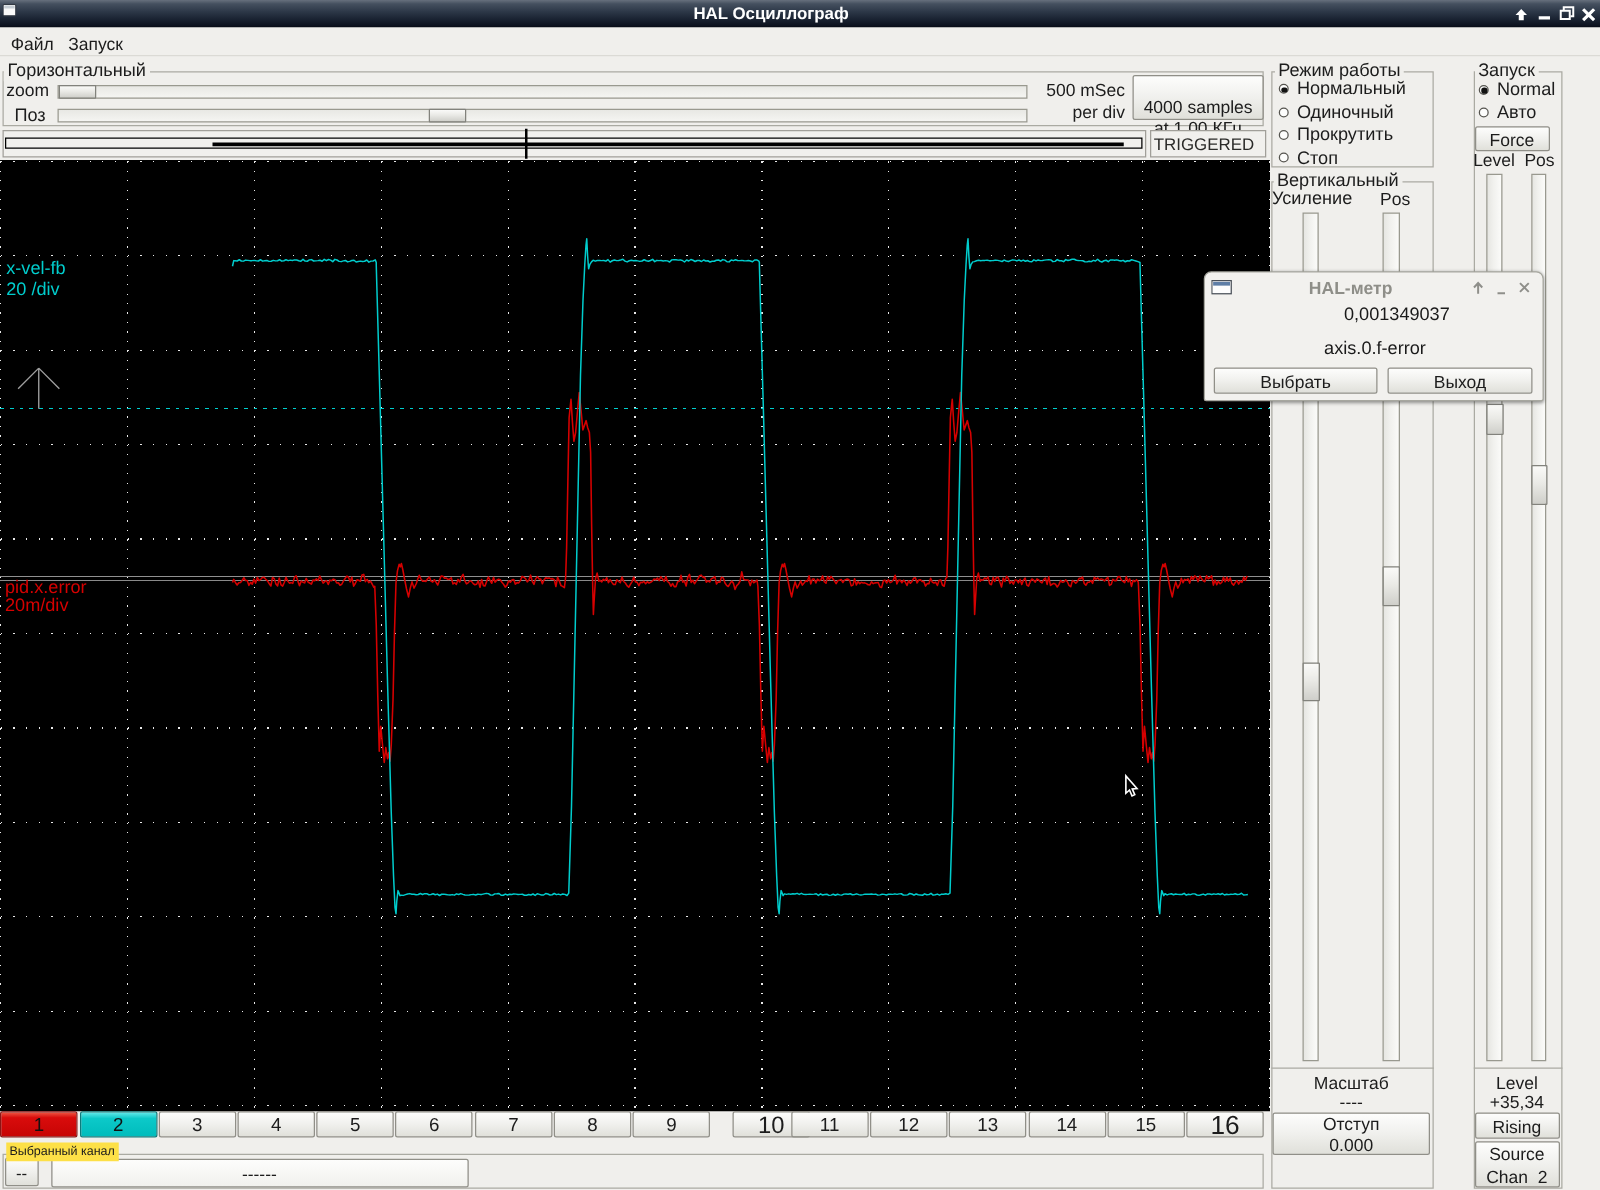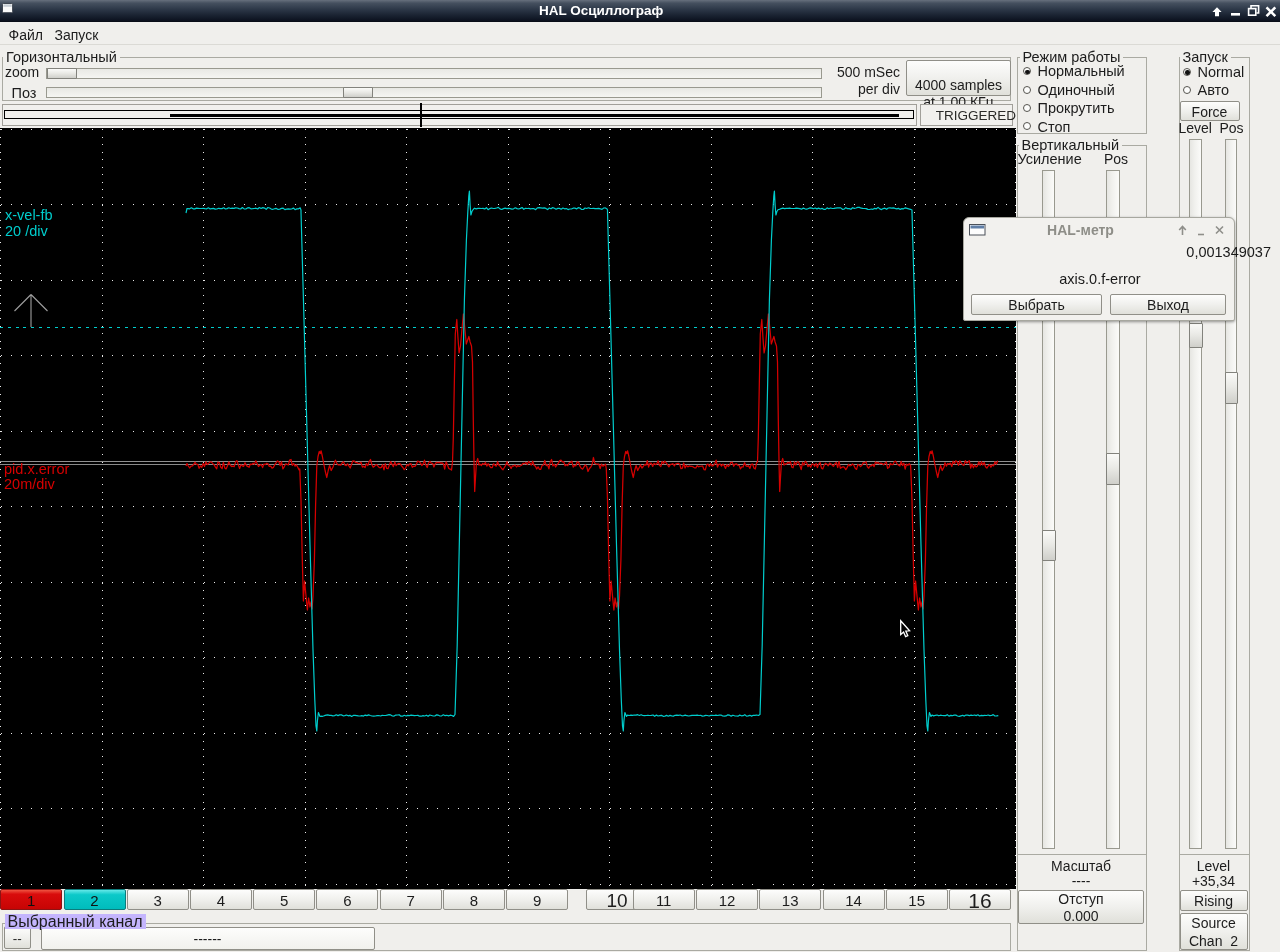--- a/index.html
+++ b/index.html
@@ -7,21 +7,21 @@
 .fs {position:absolute;border:1px solid #aaaaa2;background:transparent}
 .lab {position:absolute;white-space:nowrap;line-height:15px;font-size:13px}
 .btn {position:absolute;border:1px solid #908f88;background:linear-gradient(180deg,#fdfdfc 0%,#f0f0ed 50%,#e0e0da 100%);text-align:center;color:#1c1c1c;white-space:nowrap}
 </style></head>
 <body>
 <div style="position:absolute;left:0;top:0;width:1280px;height:22px;background:linear-gradient(180deg,#67707d 0%,#45505f 14%,#2d3848 42%,#1b2433 68%,#0d1320 92%,#070b14 100%)">
 <svg width="12" height="12" style="position:absolute;left:2px;top:3px" viewBox="0 0 13 13">
 <rect x="0.5" y="0.5" width="11" height="10" fill="#fafafa" stroke="#333a44" stroke-width="1" rx="1"></rect>
 <rect x="1.5" y="1.5" width="9" height="2.6" fill="#c6cdd4"></rect>
 </svg>
-<div style="position:absolute;left:539px;top:2.5px;width:140px;text-align:left;white-space:nowrap;font-size:13.5px;font-weight:bold;color:#ffffff;font-family:'Liberation Sans',sans-serif">HAL Осциллограф</div>
+<div style="position:absolute;left:539px;top:2.5px;width:140px;text-align:right;white-space:nowrap;font-size:13.5px;font-weight:bold;color:#ffffff;font-family:'Liberation Sans',sans-serif">HAL Осциллограф</div>
 <svg width="76" height="14" viewBox="0 0 76 14" style="position:absolute;left:1206px;top:4px" fill="#fff" stroke="none">
 <path d="M11 3.2 L15.6 8 L13 8 L13 12.2 L9 12.2 L9 8 L6.4 8 Z"></path>
 <rect x="25" y="9" width="9" height="2.6"></rect>
 <g fill="none" stroke="#fff" stroke-width="1.6">
         <rect x="42.6" y="4.6" width="7.2" height="6.6"></rect>
         <path d="M45 4.2 L45 1.8 L52.6 1.8 L52.6 9 L50.4 9"></path>
       </g>
 <path d="M59.6 2.6 L61.4 0.9 L64.9 4.4 L68.4 0.9 L70.2 2.6 L66.7 6.1 L70.2 9.6 L68.4 11.4 L64.9 7.9 L61.4 11.4 L59.6 9.6 L63.1 6.1 Z" transform="translate(0,1.6)"></path>
 </svg>
 </div>
@@ -36,21 +36,21 @@
 <div class="lab" style="left:11.5px;top:86px;font-size:14.5px;;color:#1c1c1c">Поз</div>
 <div style="position:absolute;left:46px;top:87px;width:776px;height:11px;border:1px solid #99998f;background:linear-gradient(180deg,#e8e8e4,#f5f5f2)"></div>
 <div style="position:absolute;left:343px;top:86.5px;width:30px;height:11px;border:1px solid #82827c;background:linear-gradient(180deg,#fafaf8 0%,#eaeae6 45%,#cfcfca 100%);border-radius:1px"></div>
 <div class="lab" style="left:800px;top:63.5px;width:100px;text-align:right;font-size:14px;line-height:17px">500 mSec<br>per div</div>
 <div class="btn" style="left:906px;top:60px;width:105px;height:38px;font-size:14px;line-height:38px;border-radius:2px;line-height:17px;padding-top:16px;height:36px">4000 samples<br>at 1,00 КГц</div>
 <div style="position:absolute;left:2px;top:104px;width:915px;height:22px;border:1px solid #a19f99;background:#f1f0ed"></div>
 <div style="position:absolute;left:920px;top:104px;width:93px;height:22px;border:1px solid #a19f99;background:#f1f0ed"></div>
 <div style="position:absolute;left:4px;top:110px;width:909.5px;height:9px;border:1.4px solid #000"></div>
 <div style="position:absolute;left:170px;top:113.6px;width:729px;height:3px;background:#000"></div>
 <div style="position:absolute;left:420.2px;top:102.6px;width:1.6px;height:24px;background:#000"></div>
-<div class="lab" style="left:923px;top:107.5px;width:93px;text-align:right;font-size:13.5px;color:#2a2a28">TRIGGERED</div>
+<div class="lab" style="left:923px;top:107.5px;width:93px;text-align:left;font-size:13.5px;color:#2a2a28">TRIGGERED</div>
 <svg id="scope" width="1016" height="761" viewBox="0 0 1016 761" style="position:absolute;left:0;top:128px;background:#000;shape-rendering:crispEdges">
 <line x1="0.5" y1="1" x2="0.5" y2="760" stroke="#e9e9e9" stroke-width="1" stroke-dasharray="1 6.56"></line>
 <line x1="102.0" y1="1" x2="102.0" y2="760" stroke="#e9e9e9" stroke-width="1" stroke-dasharray="1 6.56"></line>
 <line x1="203.5" y1="1" x2="203.5" y2="760" stroke="#e9e9e9" stroke-width="1" stroke-dasharray="1 6.56"></line>
 <line x1="305.0" y1="1" x2="305.0" y2="760" stroke="#e9e9e9" stroke-width="1" stroke-dasharray="1 6.56"></line>
 <line x1="406.5" y1="1" x2="406.5" y2="760" stroke="#e9e9e9" stroke-width="1" stroke-dasharray="1 6.56"></line>
 <line x1="508.0" y1="1" x2="508.0" y2="760" stroke="#e9e9e9" stroke-width="1" stroke-dasharray="1 6.56"></line>
 <line x1="609.5" y1="1" x2="609.5" y2="760" stroke="#e9e9e9" stroke-width="1" stroke-dasharray="1 6.56"></line>
 <line x1="711.0" y1="1" x2="711.0" y2="760" stroke="#e9e9e9" stroke-width="1" stroke-dasharray="1 6.56"></line>
 <line x1="812.5" y1="1" x2="812.5" y2="760" stroke="#e9e9e9" stroke-width="1" stroke-dasharray="1 6.56"></line>
@@ -138,30 +138,30 @@
 <div class="btn" style="left:442.9px;top:889px;width:62px;height:21px;font-size:15px;line-height:21px;border-radius:2px;;line-height:22px">8</div>
 <div class="btn" style="left:506.2px;top:889px;width:62px;height:21px;font-size:15px;line-height:21px;border-radius:2px;;line-height:22px">9</div>
 <div class="btn" style="left:586px;top:889px;width:62px;height:21px;font-size:19px;line-height:21px;border-radius:2px;;line-height:22px">10</div>
 <div class="btn" style="left:632.7px;top:889px;width:62px;height:21px;font-size:15px;line-height:21px;border-radius:2px;;line-height:22px">11</div>
 <div class="btn" style="left:696.0px;top:889px;width:62px;height:21px;font-size:15px;line-height:21px;border-radius:2px;;line-height:22px">12</div>
 <div class="btn" style="left:759.2px;top:889px;width:62px;height:21px;font-size:15px;line-height:21px;border-radius:2px;;line-height:22px">13</div>
 <div class="btn" style="left:822.5px;top:889px;width:62px;height:21px;font-size:15px;line-height:21px;border-radius:2px;;line-height:22px">14</div>
 <div class="btn" style="left:885.7px;top:889px;width:62px;height:21px;font-size:15px;line-height:21px;border-radius:2px;;line-height:22px">15</div>
 <div class="btn" style="left:949.0px;top:889px;width:62px;height:21px;font-size:21px;line-height:21px;border-radius:2px;;line-height:22px">16</div>
 <div class="fs" style="left:2px;top:922.5px;width:1009px;height:28px"></div>
-<div class="lab" style="left:4.5px;top:913.5px;font-size:16px;background:#c4b5fd;padding:0 3px;z-index:3;color:#1c1c1c">Выбранный канал</div>
+<div class="lab" style="left:4.5px;top:913.5px;font-size:10px;background:#fde047;padding:0 3px;z-index:3;color:#1c1c1c">Выбранный канал</div>
 <div class="btn" style="left:4px;top:926px;width:26.5px;height:23px;font-size:13.5px;line-height:23px;border-radius:2px;">--</div>
 <div class="btn" style="left:40.5px;top:926.5px;width:334px;height:23px;font-size:14px;line-height:23px;border-radius:2px;background:linear-gradient(180deg,#fdfdfc,#f1f1ed);">------</div>
 <div style="position:absolute;left:963px;top:217px;width:272px;height:104px;background:#f2f1ee;border:1px solid #a7a79f;border-radius:6px 6px 2px 2px;box-shadow:0 1px 3px rgba(0,0,0,0.4);z-index:5">
 <svg width="17" height="12" viewBox="0 0 17 12" style="position:absolute;left:5px;top:6px">
 <rect x="0.5" y="0.5" width="15.5" height="10.5" fill="#fdfdfd" stroke="#4a5058" stroke-width="1"></rect>
 <rect x="1.5" y="1.5" width="13.5" height="3" fill="#5f7ea6"></rect>
 </svg>
 <div style="position:absolute;left:20px;top:3.5px;width:193px;text-align:center;font-size:14px;font-weight:bold;color:#8e8e88;font-family:'Liberation Sans',sans-serif">HAL-метр</div>
 <svg width="50" height="14" viewBox="0 0 50 14" style="position:absolute;left:214px;top:5px" fill="none" stroke="#8f8f8a" stroke-width="1.6">
 <path d="M4.5 12 L4.5 4 M1.2 7 L4.5 3.4 L7.8 7"></path>
 <path d="M20 11.5 L26 11.5"></path>
 <path d="M38 3.5 L45 10.5 M45 3.5 L38 10.5"></path>
 </svg>
-<div style="position:absolute;left:0;top:26px;width:307px;text-align:right;font-size:14.5px;color:#1a1a1a">0,001349037</div>
+<div style="position:absolute;left:0;top:26px;width:307px;text-align:center;font-size:14.5px;color:#1a1a1a">0,001349037</div>
 <div style="position:absolute;left:0;top:52.5px;width:272px;text-align:center;font-size:14.5px;color:#1a1a1a">axis.0.f-error</div>
 <div class="btn" style="left:7px;top:76px;width:131px;height:21px;font-size:14px;line-height:21px;border-radius:2px">Выбрать</div>
 <div class="btn" style="left:146px;top:76px;width:116px;height:21px;font-size:14px;line-height:21px;border-radius:2px">Выход</div>
 </div>
 </body></html>

